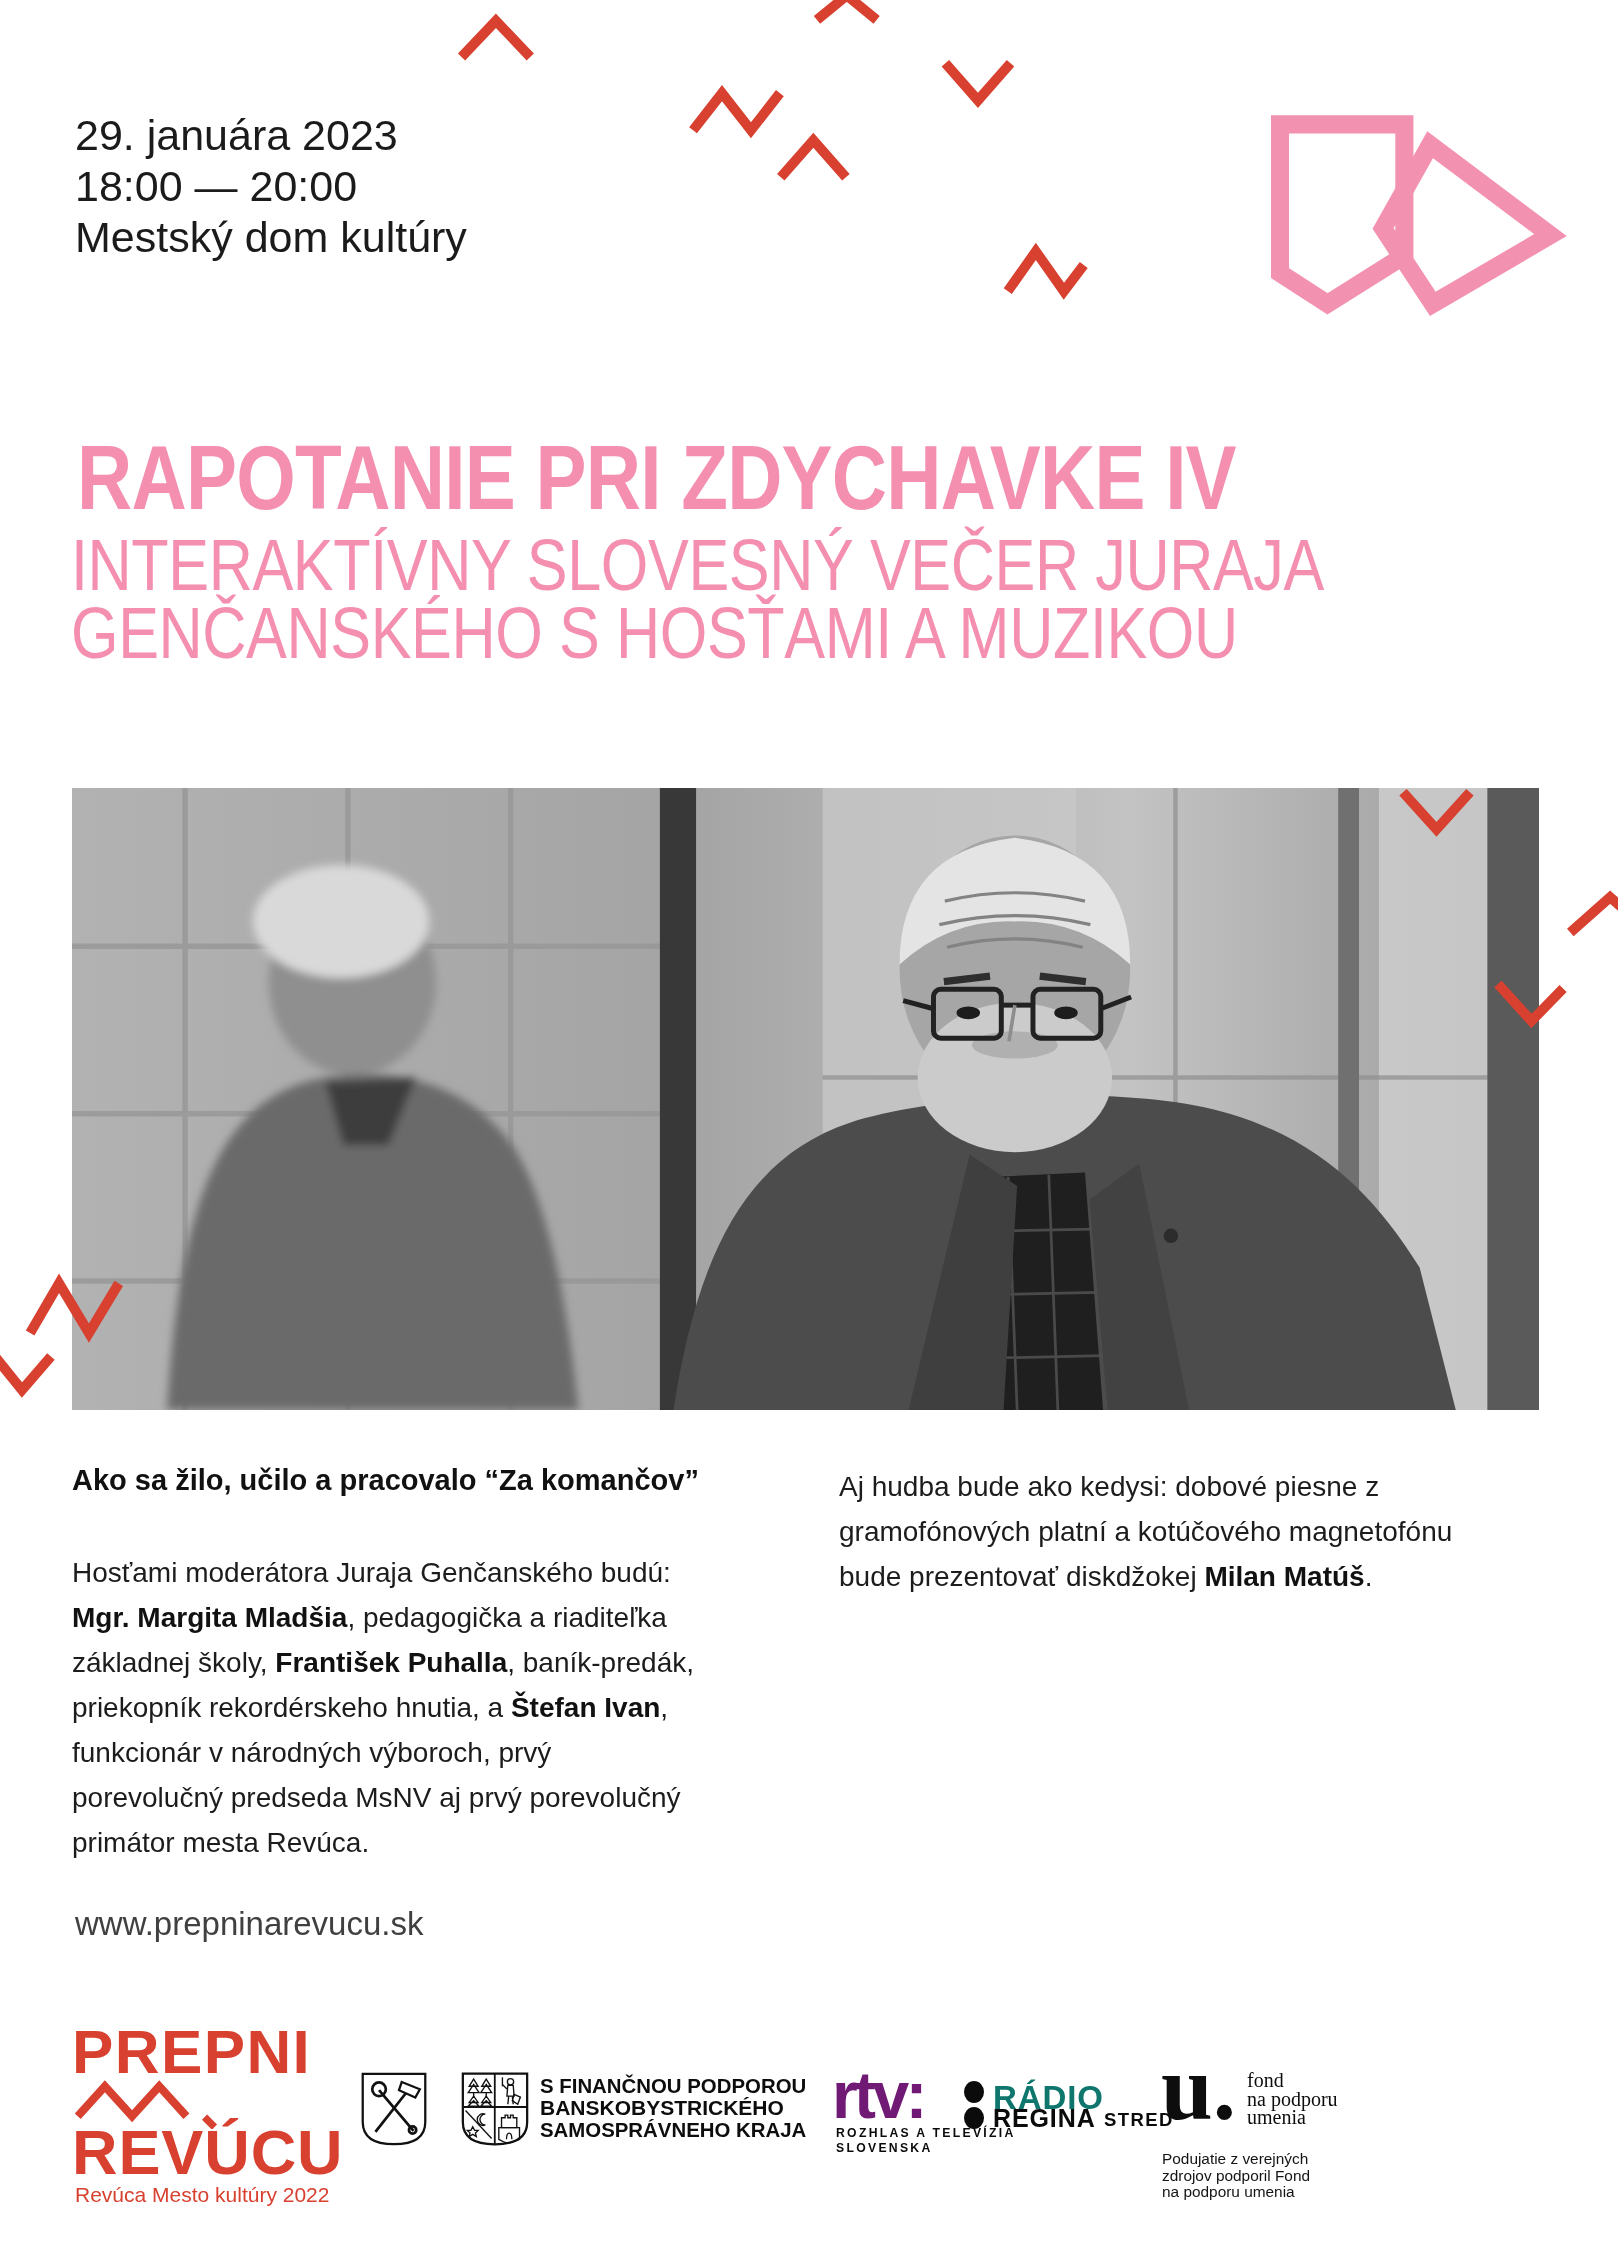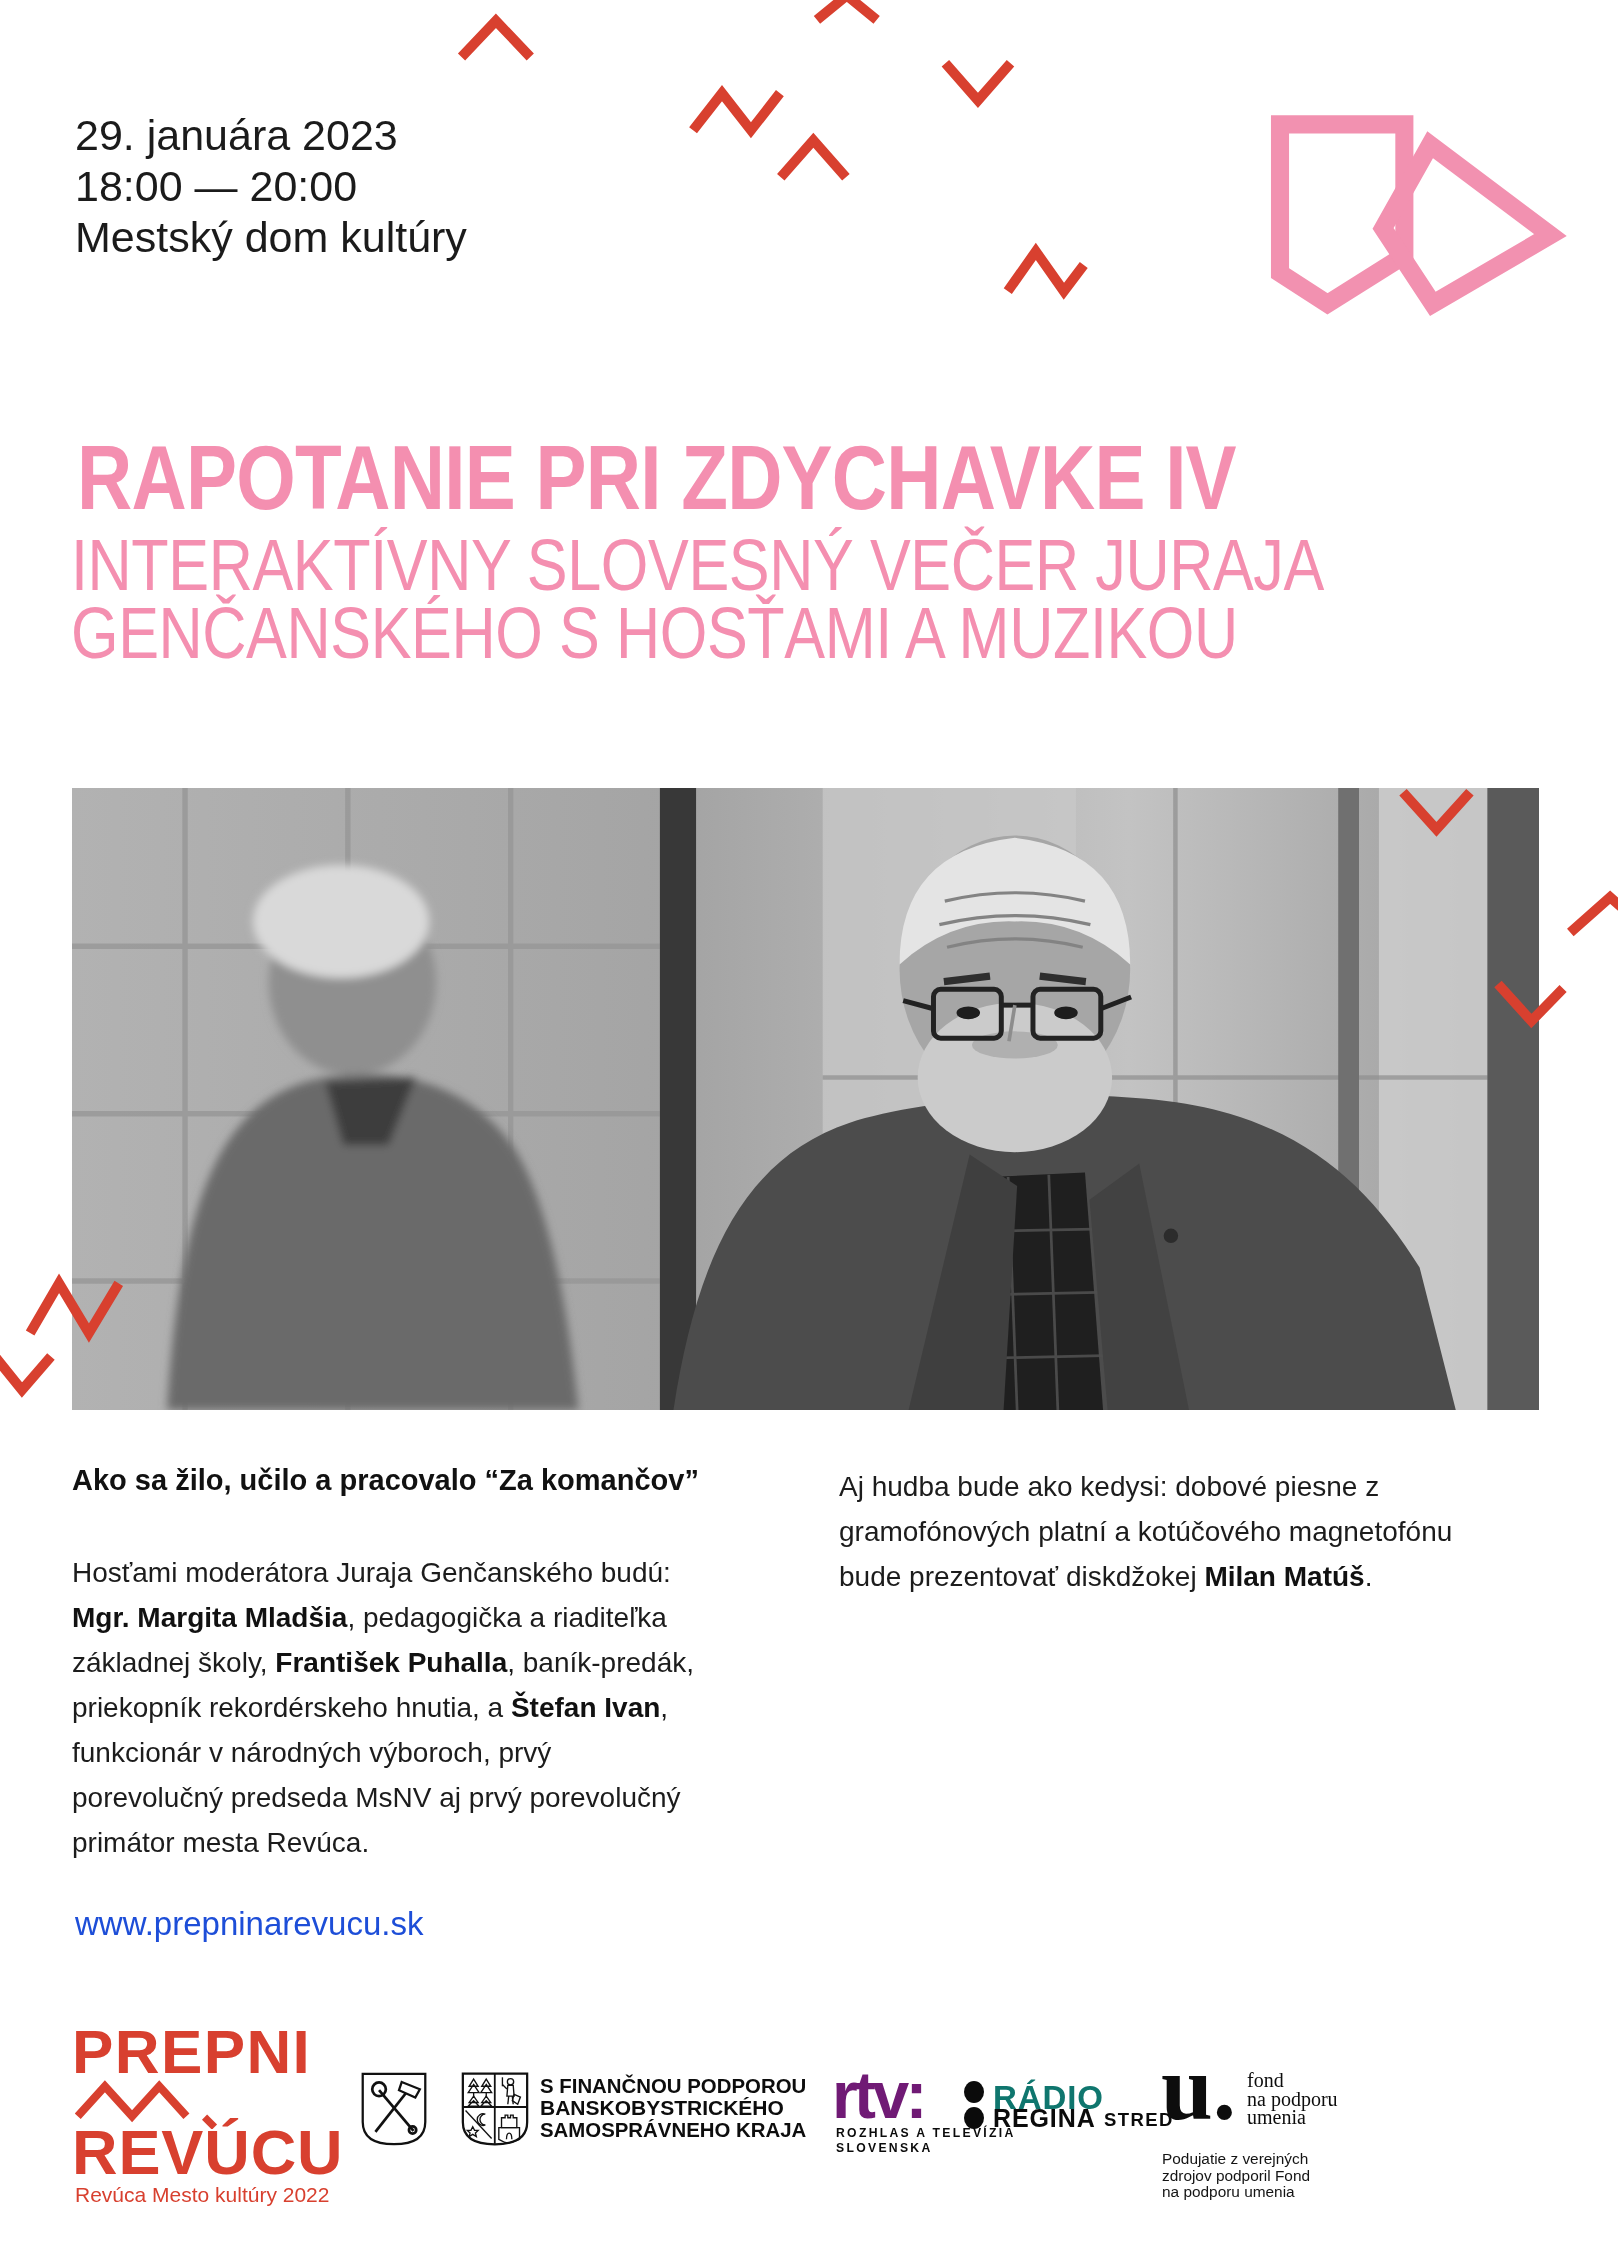--- a/index.html
+++ b/index.html
@@ -26,21 +26,21 @@
   
   .decor{left:0;top:0;width:1619px;height:2275px;z-index:5;pointer-events:none;}
 
   
   .col-heading{left:72px;top:1464px;font-size:29px;font-weight:700;color:#111111;}
   .col-left{left:72px;top:1550px;width:638px;font-size:28px;line-height:45px;color:#1c1c1c;}
   .col-right{left:839px;top:1464px;width:656px;font-size:28px;line-height:45px;color:#1c1c1c;}
   .col-left b,.col-right b{font-weight:700;color:#111111;}
 
   
-  .website{left:75px;top:1905px;font-size:33px;color:#1d4ed8;text-decoration:none;z-index:6;}
+  .website{left:75px;top:1905px;font-size:33px;color:#404040;text-decoration:none;z-index:6;}
 
   
   .brand-word-1{left:72px;top:2016px;font-size:62px;font-weight:700;letter-spacing:1.4px;color:#d8402f;}
   .brand-word-2{left:72px;top:2116px;font-size:63px;font-weight:700;letter-spacing:0.9px;color:#d8402f;}
   .brand-zigzag{left:75px;top:2079px;width:154px;height:50px;}
   .brand-tagline{left:75px;top:2183px;font-size:21px;color:#d8402f;}
 
   
   .coat-1{left:360px;top:2071px;width:68px;height:76px;}
   .coat-2{left:460px;top:2071px;width:70px;height:76px;}

